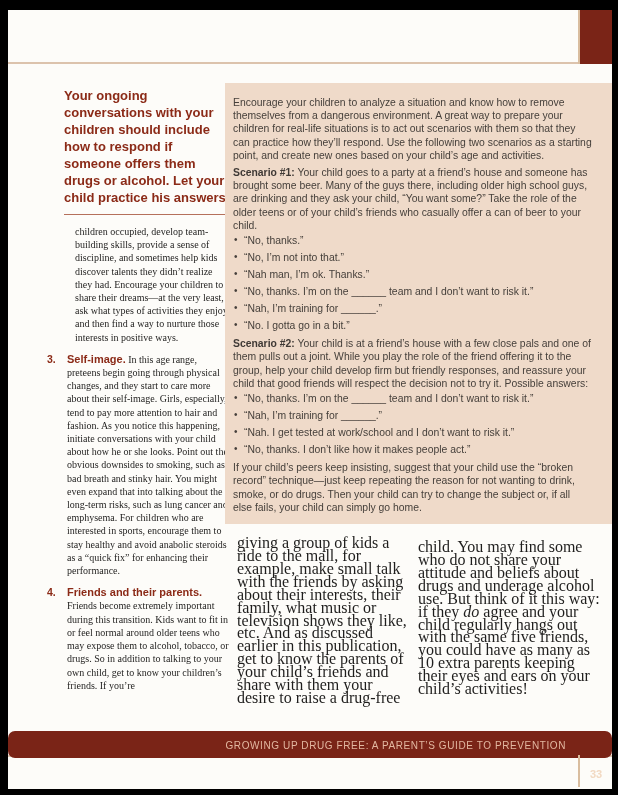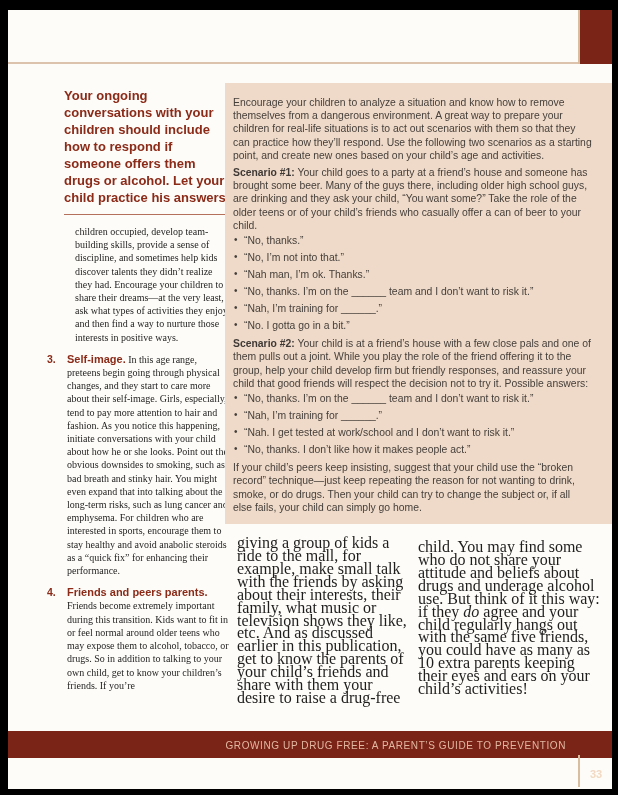--- a/index.html
+++ b/index.html
@@ -43,21 +43,21 @@
   .rb-ul { list-style:none; margin:2px 0 0 0; padding:0; font-size:10.4px; line-height:13.2px; color:#46403B; }
   .rb-ul li { position:relative; padding-left:11px; margin-top:3.8px; }
   .rb-ul li:first-child { margin-top:0; }
   .rb-ul li::before { content:"\2022"; position:absolute; left:1px; top:-1px; font-size:10px; color:#46403B; }
   .bottom-cols { display:flex; margin:13px 0 0 12px; width:375px; }
   .bcol { font-size:16px; line-height:12.9px; }
   .bcol1 { width:177px; margin-right:9px; }
   .bcol2 { width:184px; }
   
   .footer-rule { position:absolute; top:745px; left:0; width:100%; height:2px; background:#DCC3AD; }
-  .footer-band { position:absolute; top:721px; left:0; width:100%; height:27px; background:#7A2417; }
+  .footer-band { position:absolute; top:721px; left:0; width:100%; height:27px; background:#7A2417;border-radius:7px; }
   .footer-text {
     position:absolute; right:46px; top:50%; transform:translateY(-50%);
     font-size:10px; letter-spacing:0.6px; color:#E2B7A0; white-space:nowrap;
   }
   .footer-divider { position:absolute; top:745px; right:32px; width:2px; height:32px; background:#D9BD9F; }
   .footer-num {
     position:absolute; top:750px; right:0; width:32px; height:27px;
     display:flex; align-items:center; justify-content:center;
     font-size:11px; font-weight:bold; color:#F2D9C2;
   }
@@ -75,21 +75,21 @@
     <div class="sb-rule"></div>
     <p class="sb-cont serif">children occupied, develop team-building skills, provide a sense of discipline, and sometimes help kids discover talents they didn’t realize they had. Encourage your children to share their dreams—at the very least, ask what types of activities they enjoy, and then find a way to nurture those interests in positive ways.</p>
 
     <div class="sb-item">
       <span class="sb-num">3.</span>
       <span class="sb-body serif"><b class="sb-title">Self-image.</b><span> In this age range, preteens begin going through physical changes, and they start to care more about their self-image. Girls, especially, tend to pay more attention to hair and fashion. As you notice this happening, initiate conversations with your child about how he or she looks. Point out the obvious downsides to smoking, such as bad breath and stinky hair. You might even expand that into talking about the long-term risks, such as lung cancer and emphysema. For children who are interested in sports, encourage them to stay healthy and avoid anabolic steroids as a “quick fix” for enhancing their performance.</span></span>
     </div>
 
     <div class="sb-item">
       <span class="sb-num">4.</span>
-      <span class="sb-body serif"><b class="sb-title">Friends and peers parents.</b><span> Friends become extremely important during this transition. Kids want to fit in or feel normal around older teens who may expose them to alcohol, tobacco, or drugs. So in addition to talking to your own child, get to know your children’s friends. If you’re</span></span>
+      <span class="sb-body serif"><b class="sb-title">Friends and their parents.</b><span> Friends become extremely important during this transition. Kids want to fit in or feel normal around older teens who may expose them to alcohol, tobacco, or drugs. So in addition to talking to your own child, get to know your children’s friends. If you’re</span></span>
     </div>
   </div>
 
   <div class="main">
 
     <div class="rolebox">
       <p class="rb-p">Encourage your children to analyze a situation and know how to remove themselves from a dangerous environment. A great way to prepare your children for real-life situations is to act out scenarios with them so that they can practice how they’ll respond. Use the following two scenarios as a starting point, and create new ones based on your child’s age and activities.</p>
 
       <p class="rb-p"><b>Scenario #1:</b><span> Your child goes to a party at a friend’s house and someone has brought some beer. Many of the guys there, including older high school guys, are drinking and they ask your child, “You want some?” Take the role of the older teens or of your child’s friends who casually offer a can of beer to your child.</span></p>
 

